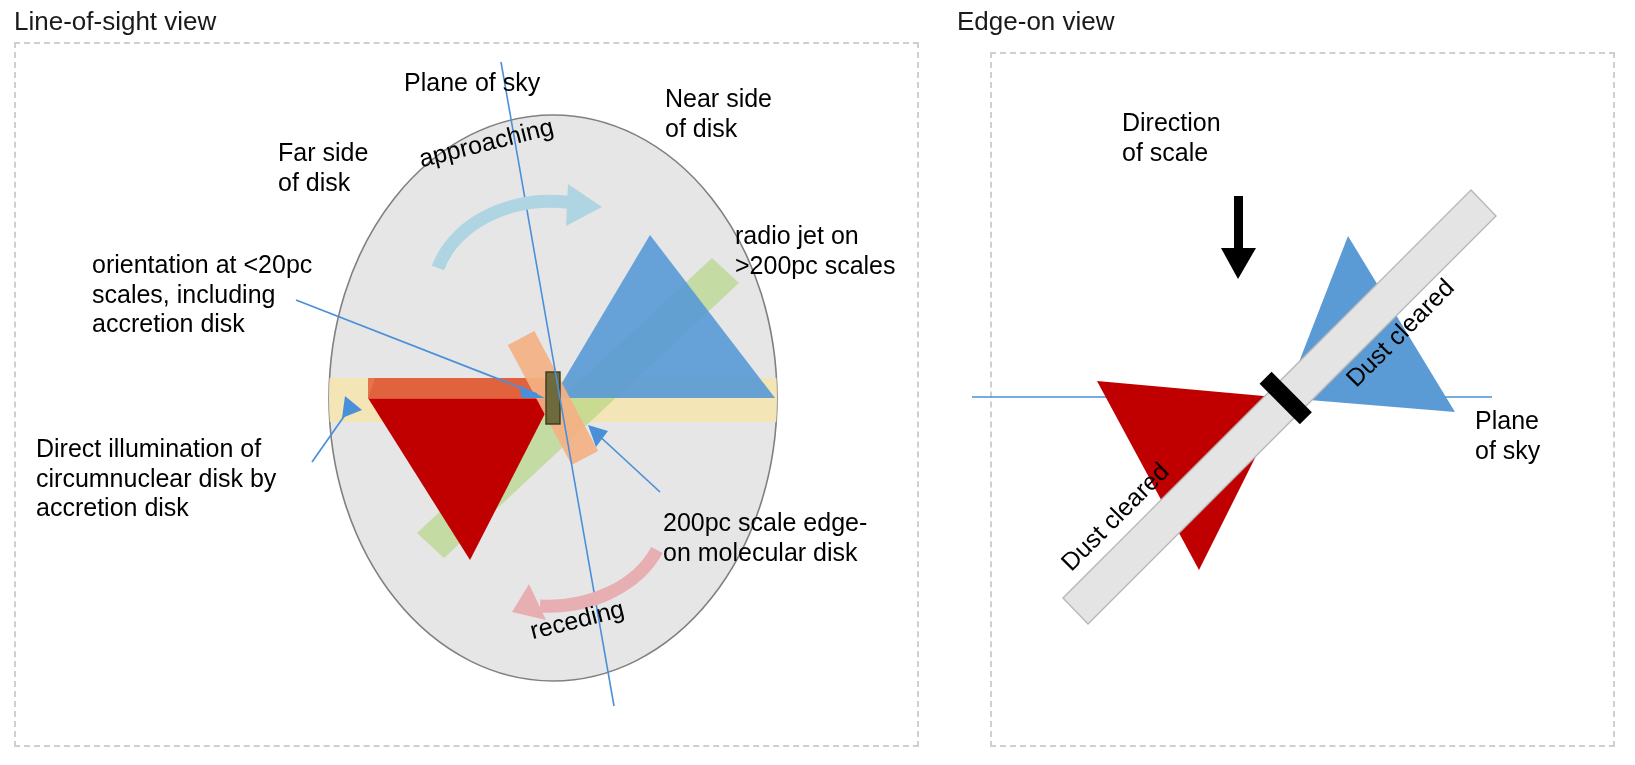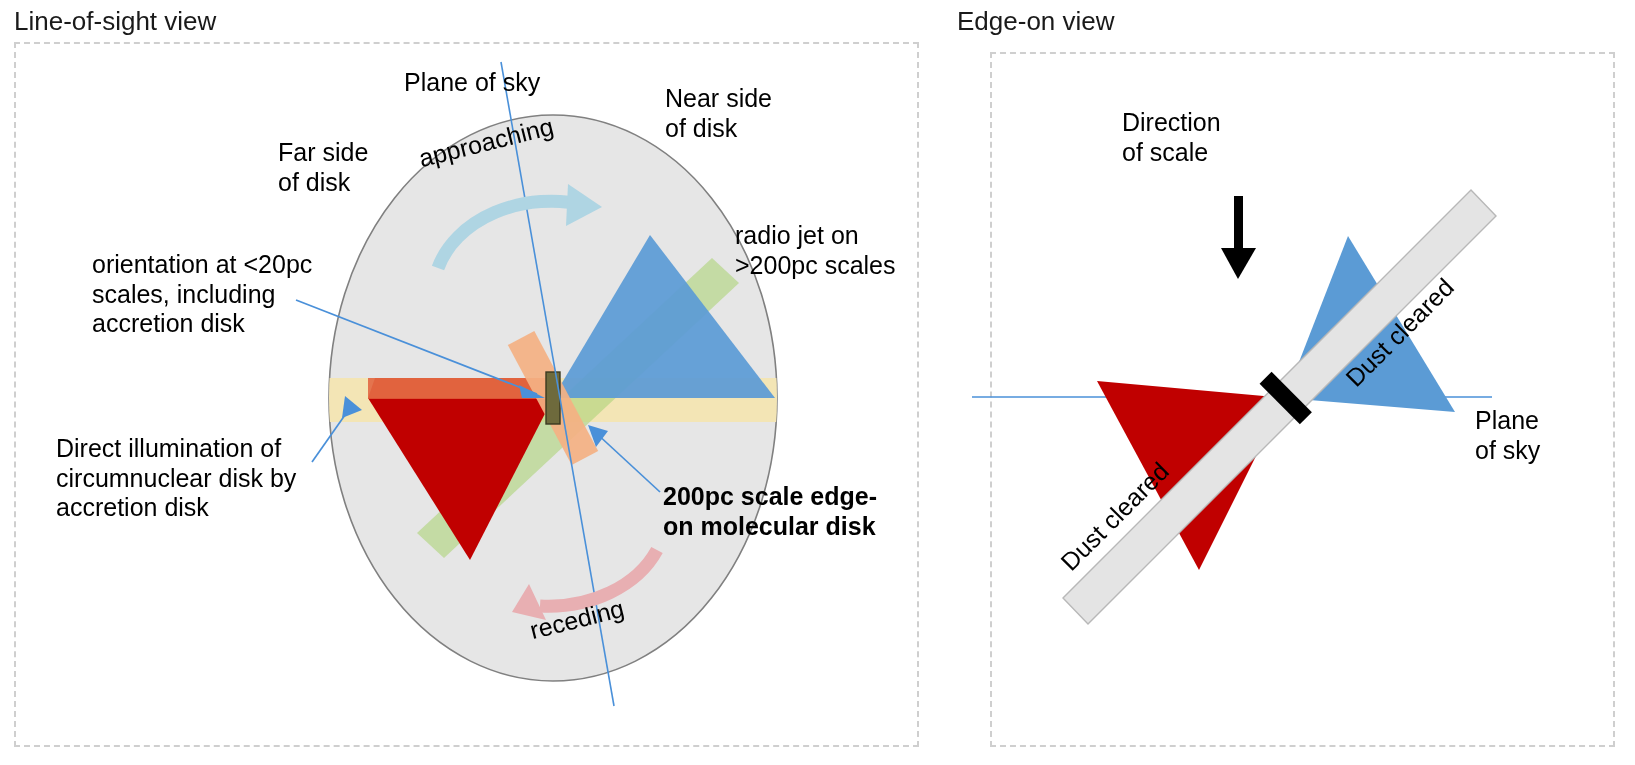--- a/index.html
+++ b/index.html
@@ -72,24 +72,24 @@
 <div class="lbl" style="left:404px;top:68px;">Plane of sky</div>
 <div class="lbl" style="left:262px;top:138px;margin-left:16px;">Far side
 of disk</div>
 <div class="lbl" style="left:665px;top:84px;">Near side
 of disk</div>
 <div class="lbl" style="left:735px;top:221px;">radio jet on
 &gt;200pc scales</div>
 <div class="lbl" style="left:56px;top:250px;margin-left:36px;">orientation at &lt;20pc
 scales, including
 accretion disk</div>
-<div class="lbl" style="left:36px;top:434px;margin-left:20px;">Direct illumination of
+<div class="lbl" style="left:36px;top:434px;">Direct illumination of
 circumnuclear disk by
 accretion disk</div>
-<div class="lbl" style="left:663px;top:482px;font-weight:bold;">200pc scale edge-
+<div class="lbl" style="left:663px;top:508px;">200pc scale edge-
 on molecular disk</div>
 <div class="lbl" style="left:416px;top:145px;transform:rotate(-14deg);transform-origin:left top;">approaching</div>
 <div class="lbl" style="left:527px;top:617px;transform:rotate(-14deg);transform-origin:left top;">receding</div>
 
 <div class="panel-title" style="left:957px;top:6px;">Edge-on view</div>
 <div class="panel-box" style="left:990px;top:52px;width:625px;height:695px;"></div>
 
 <svg width="1635" height="765">
 
   <line x1="972" y1="397" x2="1492" y2="397" stroke="#4A90D9" stroke-width="1.6"></line>

